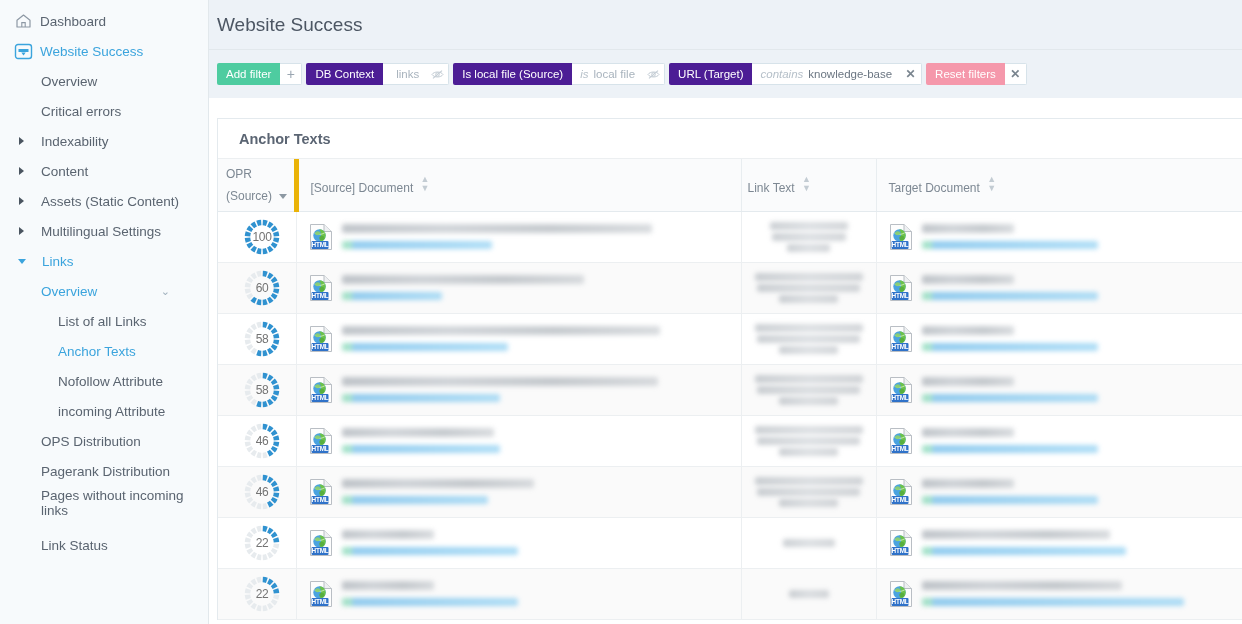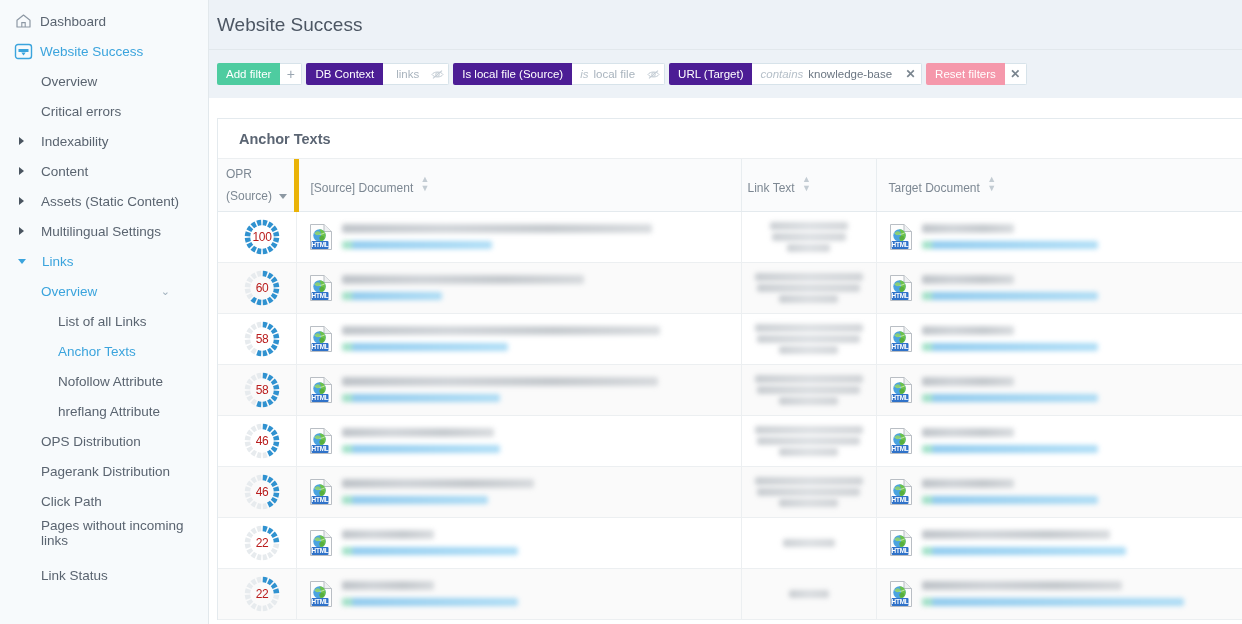--- a/index.html
+++ b/index.html
@@ -131,21 +131,21 @@
   td.c-src { padding-left: 12px; }
   td.c-tgt { padding-left: 12px; }
   td.c-link { padding: 0 8px; text-align: center; }
 
   
   .gauge { position: relative; width: 40px; height: 40px; margin-left: 16px; }
   .gauge svg { position:absolute; left:0; top:0; }
   .gauge .num {
     position:absolute; left:0; top:0; width:40px; height:40px;
     display:flex; align-items:center; justify-content:center;
-    font-size:12px; color:#b91c1c; letter-spacing:-0.3px;
+    font-size:12px; color:#737373; letter-spacing:-0.3px;
   }
 
   
   .doccell { display:flex; align-items:center; }
   .doccell .txt { margin-left:9px; }
   .blur-title {
     height: 9px; border-radius: 2px;
     background: linear-gradient(90deg,#9aa2aa,#b6bcc3,#a4abb2,#c2c7cc);
     filter: blur(2.6px); opacity: .62;
   }
@@ -228,31 +228,28 @@
     <div class="nav-sub indent-2">
       <span>List of all Links</span>
     </div>
     <div class="nav-sub indent-2">
       <span style="color:#3ba4dd">Anchor Texts</span>
     </div>
     <div class="nav-sub indent-2">
       <span>Nofollow Attribute</span>
     </div>
     <div class="nav-sub indent-2">
-      <span>hreflang Attribute</span>
+      <span>incoming Attribute</span>
     </div>
 
     <div class="nav-sub indent-1">
       <span>OPS Distribution</span>
     </div>
     <div class="nav-sub indent-1">
       <span>Pagerank Distribution</span>
-    </div>
-    <div class="nav-sub indent-1">
-      <span>Click Path</span>
     </div>
     <div class="nav-sub indent-1 two-line">
       <span class="wrap2">Pages without incoming links</span>
     </div>
     <div class="nav-sub indent-1">
       <span>Link Status</span>
     </div>
   </nav>
 
   <section id="main">

